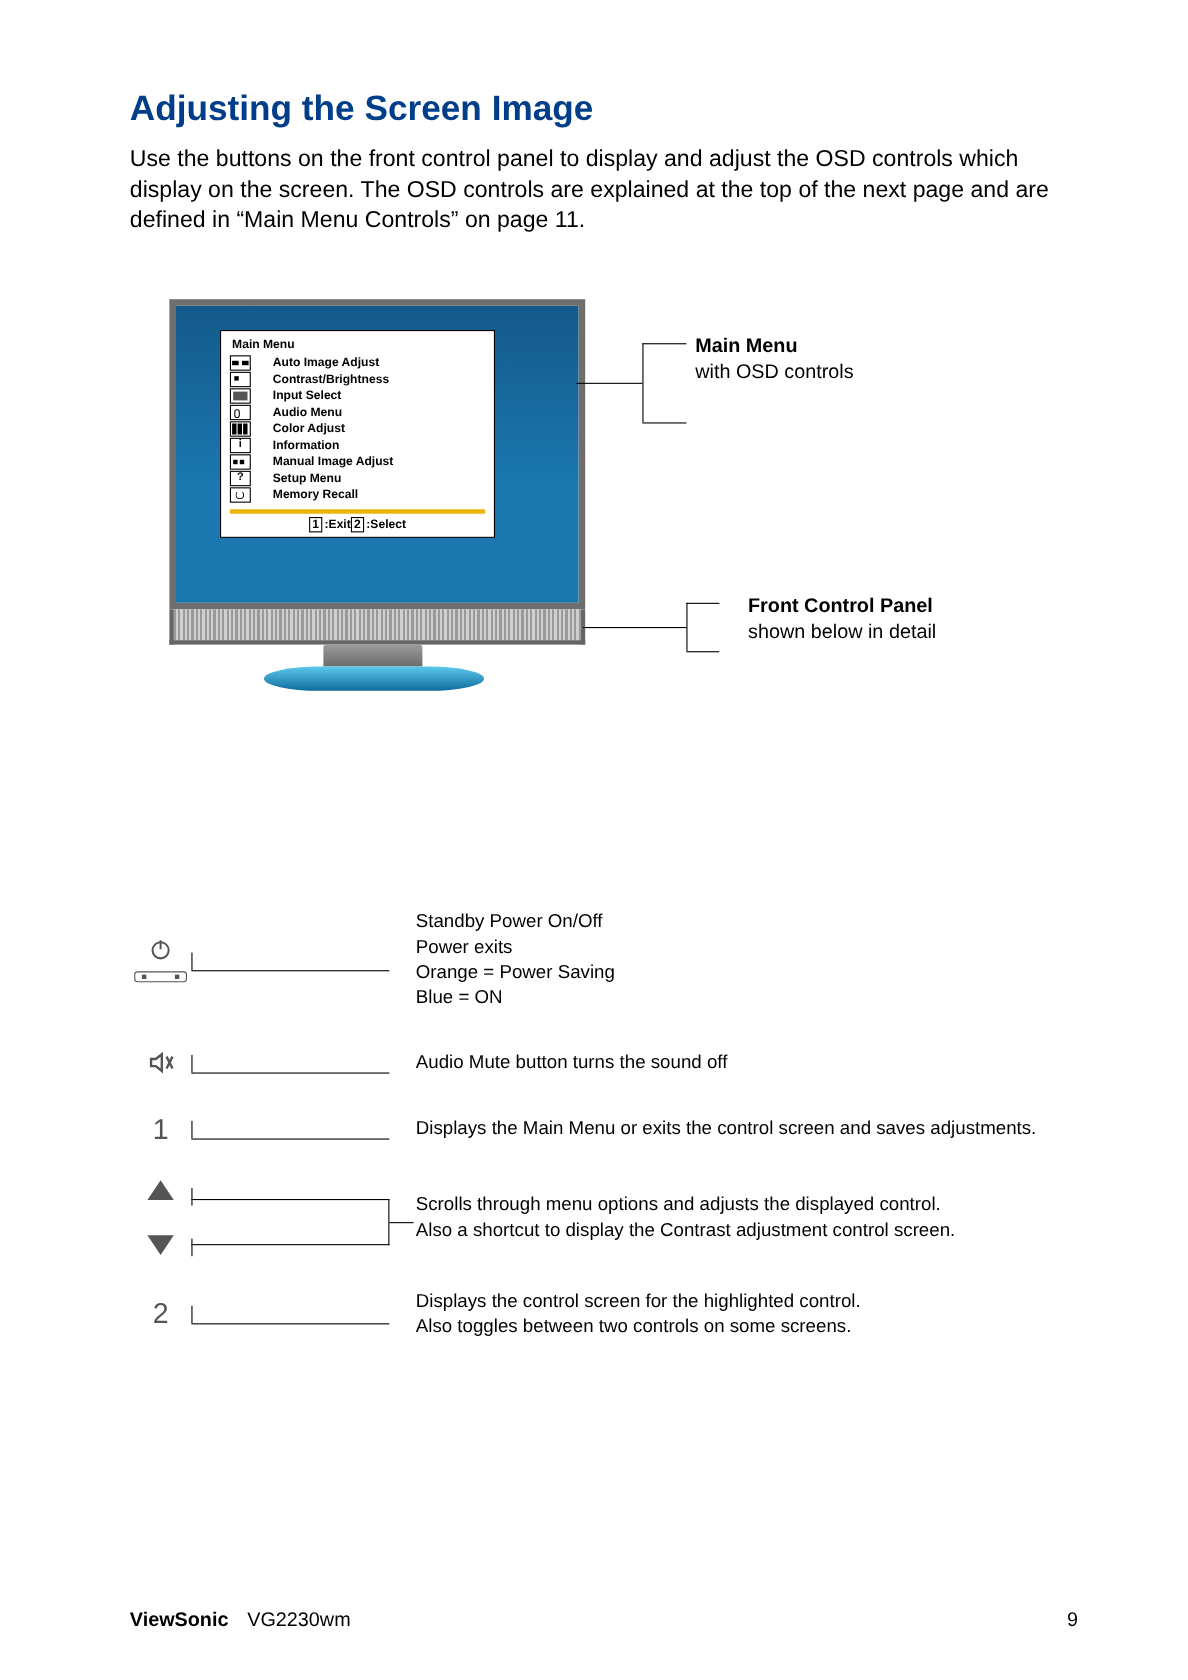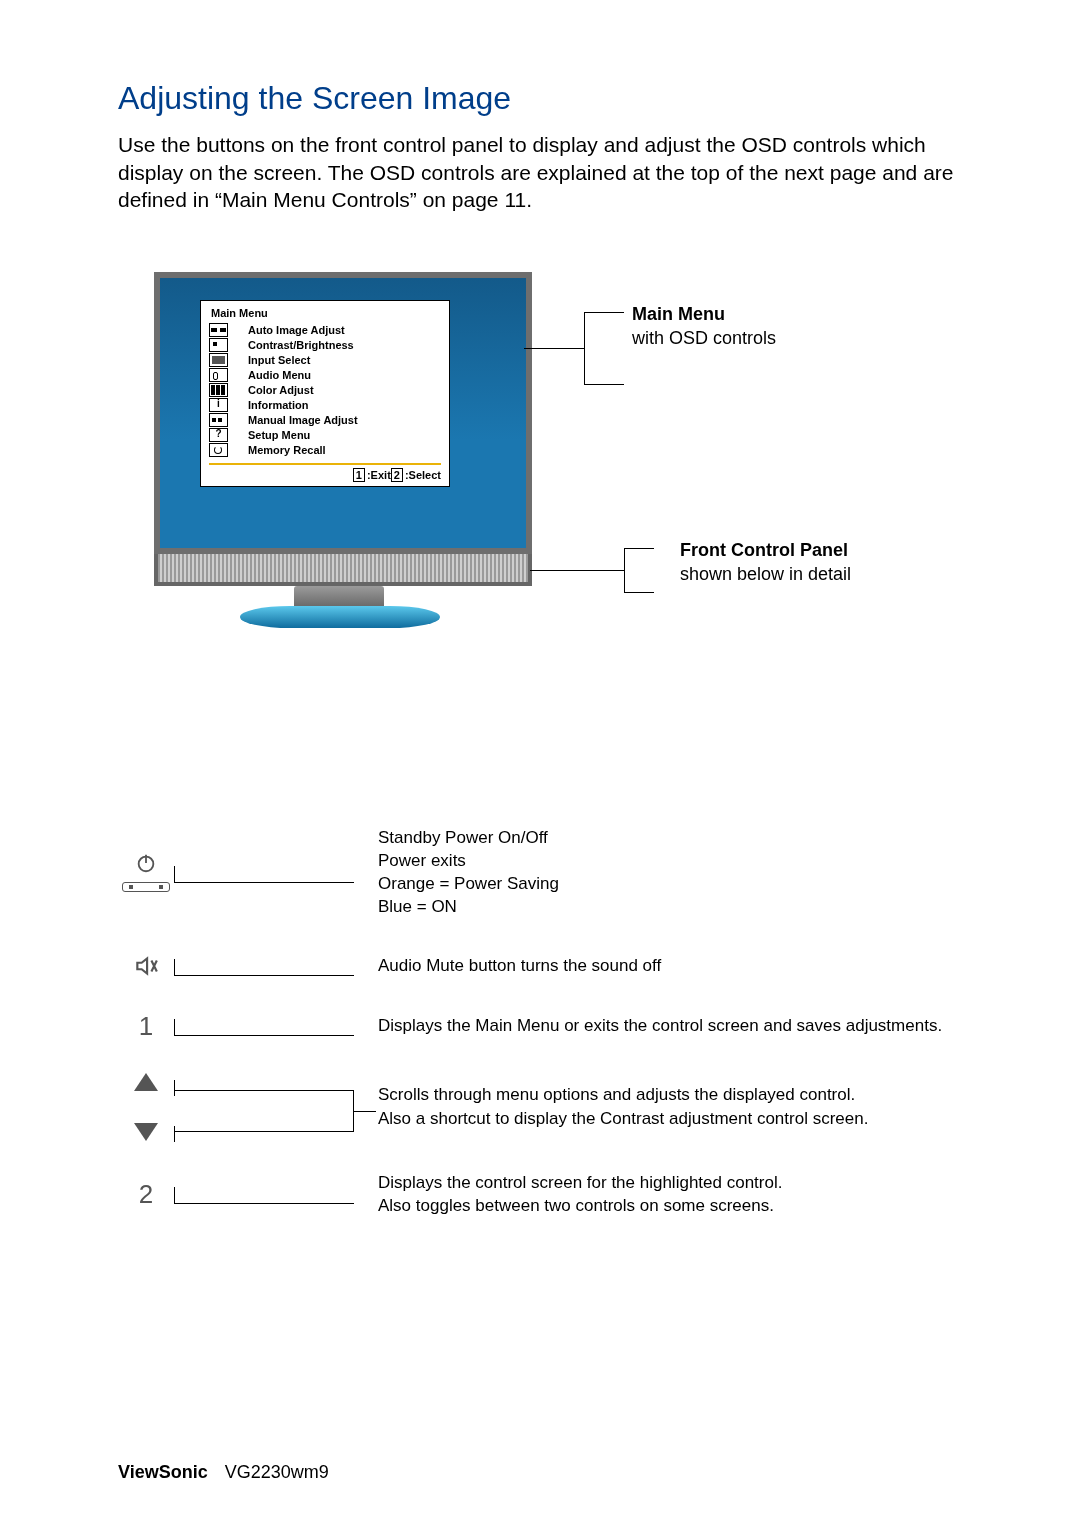--- a/index.html
+++ b/index.html
@@ -1,17 +1,17 @@
 <!DOCTYPE html>
 <html><head>
 <meta charset="utf-8">
 <style>
   html,body{margin:0;padding:0;background:#fff;color:#000;font-family:Arial,Helvetica,sans-serif}
   .page{width:1080px;height:1527px;box-sizing:border-box;padding:80px 100px 40px 118px;position:relative}
-  .title{color:#003e8a;font-size:32px;font-weight:400;margin:0 0 14px 0}
+  .title{color:#003e8a;font-size:32px;font-weight:700;margin:0 0 14px 0}
   .intro{font-family:Liberation Sans, sans-serif;font-size:21px;line-height:1.32;margin:0 0 58px 0}
 
   
   .monitor-area{position:relative;height:364px;margin-left:36px}
   .monitor-frame{position:absolute;left:0;top:0;width:378px;height:282px;
                  border:6px solid #6e6e6e;box-sizing:border-box;
                  background:linear-gradient(#135a8a,#1b77b0 60%,#1b77b0);}    
   .osd{position:absolute;left:40px;top:22px;width:232px;background:#fff;border:1px solid #000;
        font-size:11px;font-weight:700;padding:6px 8px 4px 8px}
   .osd .mm-title{margin:0 0 4px 2px}
@@ -21,21 +21,21 @@
   .ic.auto::before,.ic.auto::after{content:"";position:absolute;background:#000;width:6px;height:4px;top:4px}
   .ic.auto::before{left:1px}.ic.auto::after{right:1px}
   .ic.cb::before{content:"";position:absolute;left:3px;top:3px;width:4px;height:4px;background:#000}
   .ic.is::before{content:"";position:absolute;left:2px;right:2px;top:2px;bottom:2px;background:#555}
   .ic.am::before{content:"";position:absolute;left:3px;top:3px;width:3px;height:6px;border:1px solid #000;border-radius:2px}
   .ic.ca::before{content:"";position:absolute;left:1px;top:1px;width:4px;height:10px;background:#000;box-shadow:5px 0 #000,10px 0 #000}
   .ic.in::before{content:"i";position:absolute;left:0;right:0;top:-1px;text-align:center;font-size:10px}
   .ic.mi::before{content:"";position:absolute;left:2px;top:4px;width:4px;height:4px;background:#000;box-shadow:6px 0 #000}
   .ic.sm::before{content:"?";position:absolute;left:0;right:0;top:-1px;text-align:center;font-size:10px}
   .ic.mr::before{content:"";position:absolute;left:4px;top:2px;width:6px;height:6px;border:1px solid #000;border-radius:50%;border-top-color:transparent}
-  .osd .foot{display:flex;justify-content:flex-end;border-top:2px solid #eab308;padding-top:3px}
+  .osd .foot{display:flex;justify-content:center;border-top:4px solid #eab308;padding-top:3px}
   .osd .key{border:1px solid #000;padding:0 2px;font-weight:700;display:inline-block;margin-right:2px}
 
   .vents{position:absolute;left:0;top:282px;width:378px;height:32px;
          border:4px solid #666;border-top:none;box-sizing:border-box;
          background:repeating-linear-gradient(90deg,#9a9a9a 0 2px,#cfcfcf 2px 4px)}
   .stand{position:absolute;left:140px;top:314px;width:90px;height:20px;
          background:linear-gradient(#9b9b9b,#6b6b6b);border-radius:3px 3px 0 0}
   .base{position:absolute;left:86px;top:334px;width:200px;height:22px;
         background:linear-gradient(#5bc8ec,#0f6c9e);border-radius:50%/100%}
 
@@ -71,21 +71,21 @@
   .trace::before{content:"";position:absolute;left:0;top:-4px;width:1px;height:16px;background:#000}
   .trace.dbl{height:54px;border:none}
   .trace.dbl::before{content:"";position:absolute;left:0;top:-4px;width:1px;height:16px;background:#000}
   .trace.dbl::after{content:"";position:absolute;left:0;bottom:-4px;width:1px;height:16px;background:#000}
   .trace.dbl .t1{position:absolute;left:0;top:6px;right:0;border-bottom:1px solid #000}
   .trace.dbl .t2{position:absolute;left:0;bottom:6px;right:0;border-bottom:1px solid #000}
   .trace.dbl .join{position:absolute;right:0;top:6px;bottom:6px;width:1px;background:#000}
   .trace.dbl .out{position:absolute;right:-22px;top:27px;width:22px;height:1px;background:#000}
   .desc{font-size:17px;line-height:1.36;margin-left:24px;flex:1}
 
-  .footer{position:absolute;left:118px;right:100px;bottom:44px;display:flex;
+  .footer{position:absolute;left:118px;right:100px;bottom:44px;display:flex;justify-content:space-between;
           align-items:baseline;font-size:18px}
   .footer .brand{font-weight:700;margin-right:12px}
   .footer .model{font-weight:400}
 </style>
 </head>
 <body>
 
 <div class="page">
   <h1 class="title">Adjusting the Screen Image</h1>
   <p class="intro">Use the buttons on the front control panel to display and adjust the OSD controls which display on the screen. The OSD controls are explained at the top of the next page and are defined in “Main Menu Controls” on page 11.</p>

